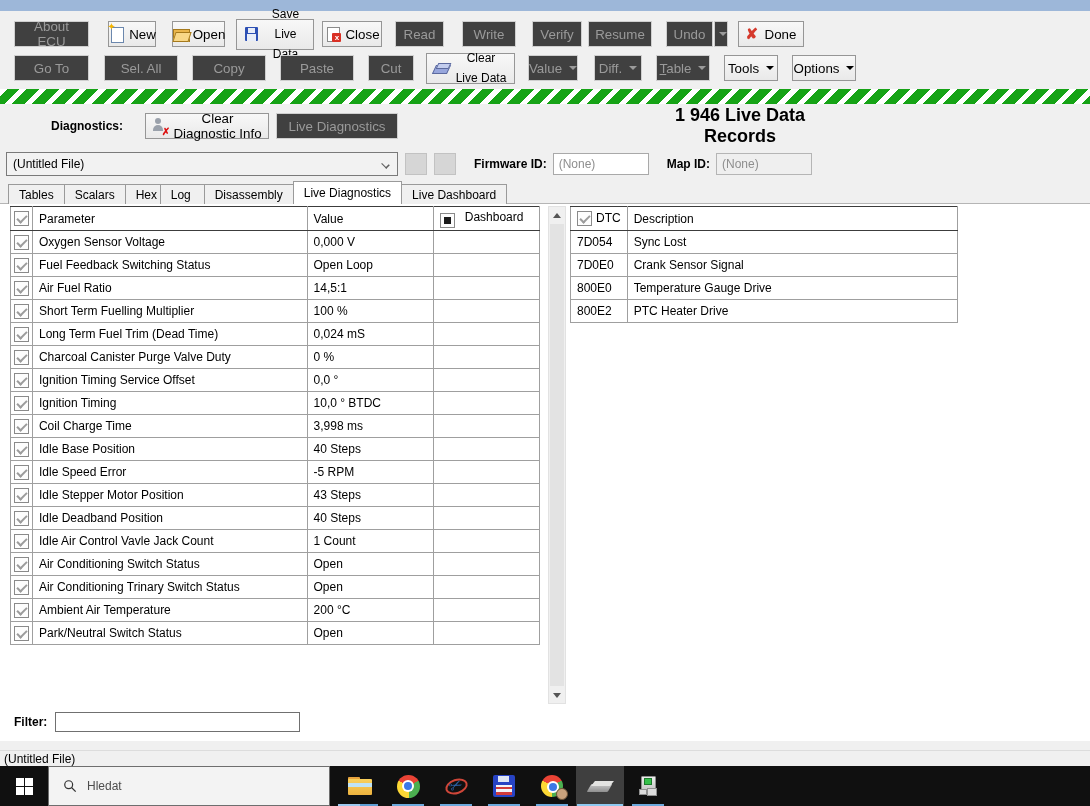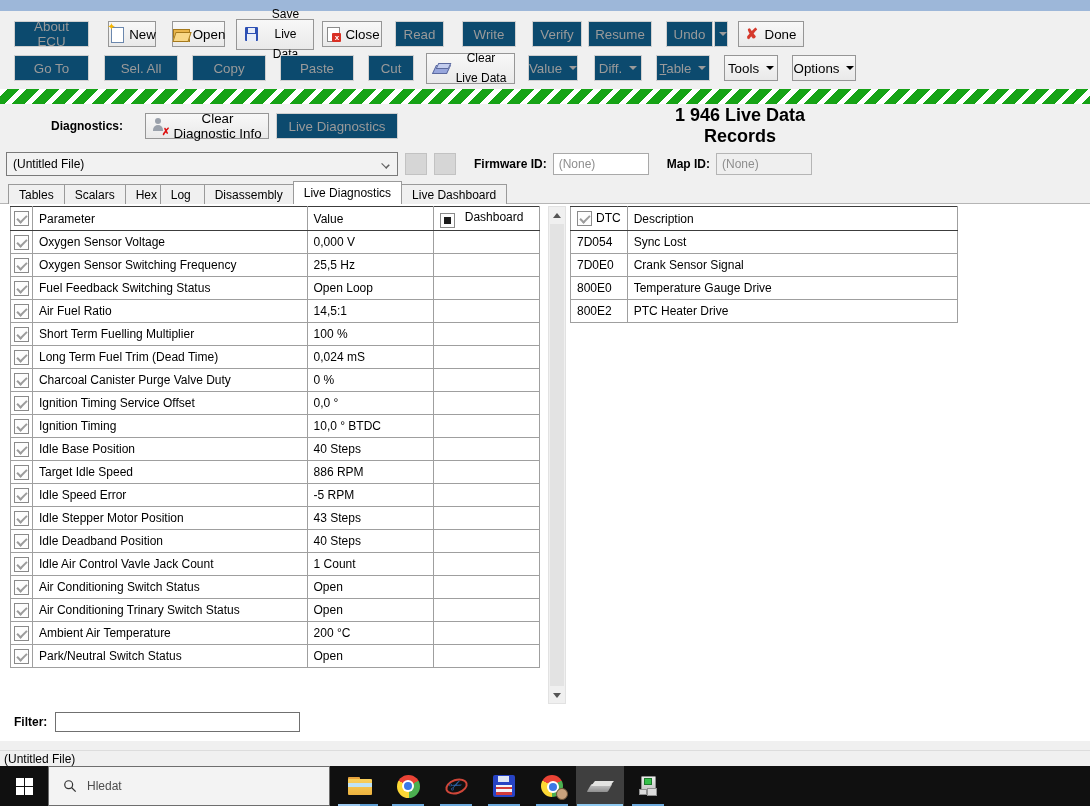--- a/index.html
+++ b/index.html
@@ -10,21 +10,21 @@
   
   .titlebar { height:11px; background:#9db7d9; }
 
   
   .toolbar { padding:6px 0 4px 14px; background:#f0f0f0; }
   .tb-row { display:flex; align-items:center; height:34px; }
   .btn { height:26px; display:inline-flex; align-items:center; justify-content:center;
     background:linear-gradient(#f8f8f8,#e9e9e9); border:1px solid #969696;
     color:#000; text-align:center; gap:4px; padding:0 6px; cursor:default; }
   .btn.tall { height:31px; }
-  .btn.disabled { background:#0c4a6e; border:1px solid #cfcfcf; color:#9a9a9a; }
+  .btn.disabled { background:#404040; border:1px solid #cfcfcf; color:#9a9a9a; }
   .btn .lbl2 { width:54px; line-height:20px; font-size:12px; }
   .caret { width:0; height:0; border-left:4px solid transparent; border-right:4px solid transparent;
     border-top:4px solid currentColor; display:inline-block; margin-left:3px; }
   .split-arrow { width:14px; height:26px; margin-left:1px; display:inline-flex;
     align-items:center; justify-content:center; }
   .ul-first::first-letter { text-decoration:underline; }
 
   
   .ico { position:relative; display:inline-block; width:17px; height:16px; flex:none; }
   .ico-new::before { content:""; position:absolute; left:3px; top:1px; width:11px; height:14px;
@@ -358,26 +358,20 @@
       <th class="dash-head"><span class="checkbox indet"></span><span>Dashboard</span></th>
     </tr>
 
       <tr>
         <td class="cb-cell"><span class="checkbox checked"></span></td>
         <td>Oxygen Sensor Voltage</td>
         <td>0,000 V</td>
         <td></td>
       </tr>
 
-      <tr>
-        <td class="cb-cell"><span class="checkbox checked"></span></td>
-        <td>Oxygen Sensor Switching Frequency</td>
-        <td>25,5 Hz</td>
-        <td></td>
-      </tr>
 
       <tr>
         <td class="cb-cell"><span class="checkbox checked"></span></td>
         <td>Fuel Feedback Switching Status</td>
         <td>Open Loop</td>
         <td></td>
       </tr>
 
       <tr>
         <td class="cb-cell"><span class="checkbox checked"></span></td>
@@ -414,34 +408,34 @@
         <td></td>
       </tr>
 
       <tr>
         <td class="cb-cell"><span class="checkbox checked"></span></td>
         <td>Ignition Timing</td>
         <td>10,0 ° BTDC</td>
         <td></td>
       </tr>
 
+      <tr>
+        <td class="cb-cell"><span class="checkbox checked"></span></td>
+        <td>Coil Charge Time</td>
+        <td>3,998 ms</td>
+        <td></td>
+      </tr>
 
       <tr>
         <td class="cb-cell"><span class="checkbox checked"></span></td>
         <td>Idle Base Position</td>
         <td>40 Steps</td>
         <td></td>
       </tr>
 
-      <tr>
-        <td class="cb-cell"><span class="checkbox checked"></span></td>
-        <td>Target Idle Speed</td>
-        <td>886 RPM</td>
-        <td></td>
-      </tr>
 
       <tr>
         <td class="cb-cell"><span class="checkbox checked"></span></td>
         <td>Idle Speed Error</td>
         <td>-5 RPM</td>
         <td></td>
       </tr>
 
       <tr>
         <td class="cb-cell"><span class="checkbox checked"></span></td>

